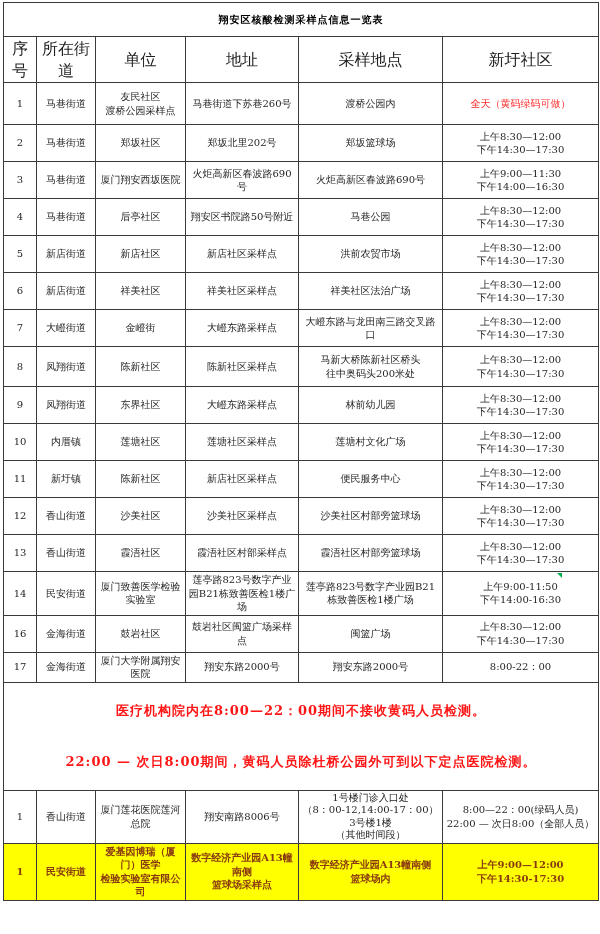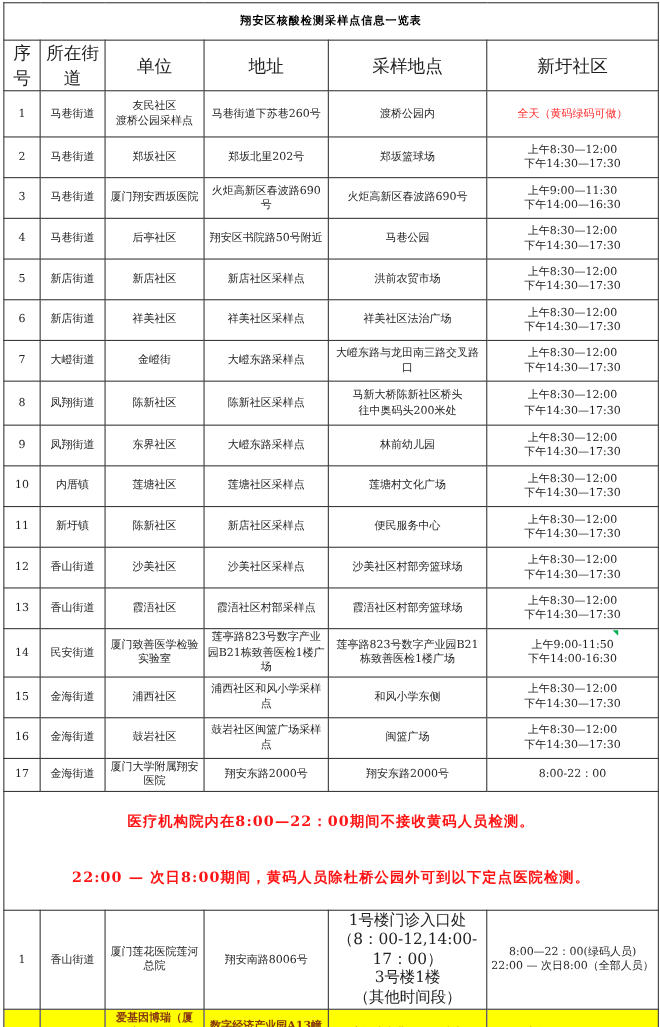--- a/index.html
+++ b/index.html
@@ -19,21 +19,21 @@
     padding:1px 2px;
   }
   td.title-cell{height:31px;font-size:14px;font-weight:bold;color:#000;letter-spacing:1px;margin-top:36px;}
   tr.header-row td{height:31px;font-size:16px;}
   td.time-cell{font-size:10.5px;}
   .red-text{color:#fe2a2a;}
   td.notes-cell{height:105px;}
   .note-line{font-size:13px;font-weight:bold;color:#fe1515;letter-spacing:1px;}
   .note-line.first{margin-bottom:20px;}
   tr.special-row td{height:47px;}
-  tr.special-row td.loc{font-size:14px;line-height:1.25;}
+  tr.special-row td.loc{font-size:10px;line-height:1.25;}
   td.section-cell{height:36px;font-size:19px;font-weight:bold;color:#000;letter-spacing:2px;}
   tr.yellow-row td{
     height:34px;background:#ffff00;color:#8a3a10;font-weight:bold;font-size:10px;
   }
   td.marker-cell{position:relative;}
   .corner-marker{
     position:absolute;top:1px;right:36px;width:0;height:0;
     border-top:5px solid #00b050;border-left:5px solid transparent;
   }
 </style>
@@ -186,29 +186,20 @@
 下午14:30—17:30</td>
         </tr>
         <tr style="height: 40px;">
           <td>14</td>
           <td>民安街道</td>
           <td>厦门致善医学检验实验室</td>
           <td>莲亭路823号数字产业园B21栋致善医检1楼广场</td>
           <td>莲亭路823号数字产业园B21栋致善医检1楼广场</td>
           <td class="time-cell marker-cell">上午9:00-11:50
 下午14:00-16:30<span class="corner-marker"></span></td>
-        </tr>
-        <tr style="height: 37px;">
-          <td>15</td>
-          <td>金海街道</td>
-          <td>浦西社区</td>
-          <td>浦西社区和风小学采样点</td>
-          <td>和风小学东侧</td>
-          <td class="time-cell">上午8:30—12:00
-下午14:30—17:30</td>
         </tr>
         <tr style="height: 37px;">
           <td>16</td>
           <td>金海街道</td>
           <td>鼓岩社区</td>
           <td>鼓岩社区闽篮广场采样点</td>
           <td>闽篮广场</td>
           <td class="time-cell">上午8:30—12:00
 下午14:30—17:30</td>
         </tr>

